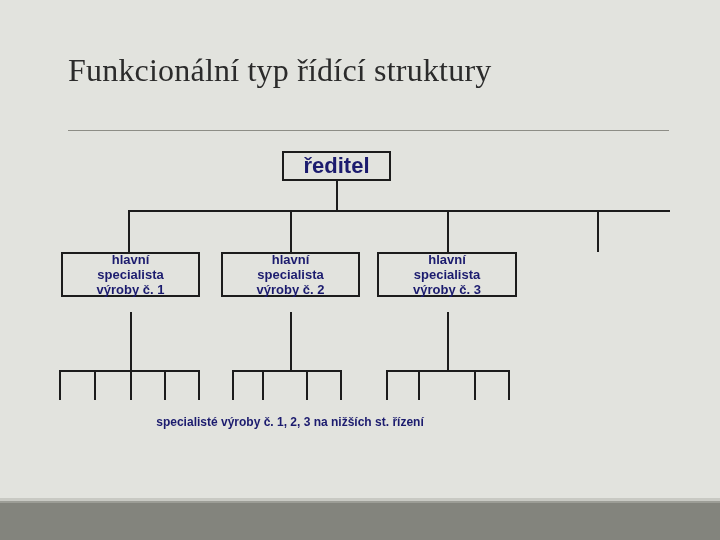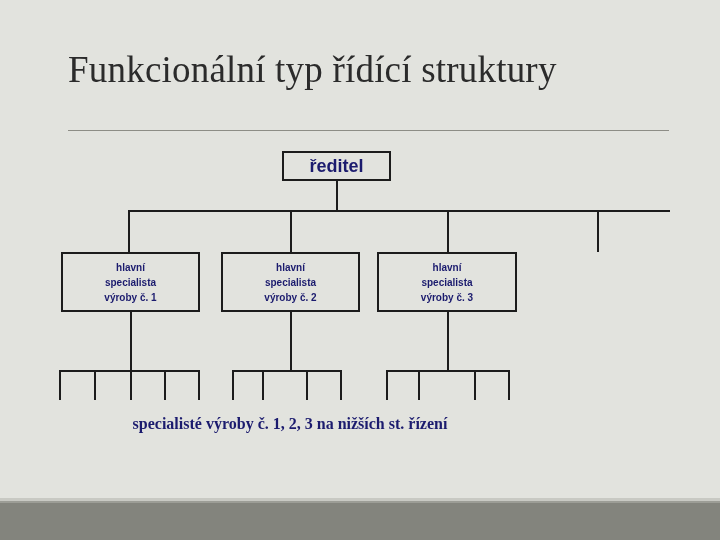--- a/index.html
+++ b/index.html
@@ -21,21 +21,21 @@
   }
 
   
   #slide-title {
     position: absolute;
     left: 68px;
     top: 50px;
     width: 604px;
     height: 48px;
     font-family: "Liberation Serif", "DejaVu Serif", serif;
-    font-size: 37px;
+    font-size: 32px;
     line-height: 40px;
     color: #2b2b2b;
     letter-spacing: 0.2px;
     white-space: nowrap;
   }
   #title-rule {
     position: absolute;
     left: 68px;
     top: 130px;
     width: 601px;
@@ -68,44 +68,44 @@
     align-items: center;
     justify-content: center;
     text-align: center;
     white-space: pre-line;
   }
   #node-director {
     left: 282px;
     top: 151px;
     width: 109px;
     height: 30px;
-    font-size: 18px;
+    font-size: 22px;
     line-height: 20px;
   }
   .node-l2 {
     top: 252px;
-    height: 60px;
-    font-size: 10px;
+    height: 45px;
+    font-size: 13px;
     line-height: 15px;
   }
   #node-spec1 { left: 61px;  width: 139px; }
   #node-spec2 { left: 221px; width: 139px; }
   #node-spec3 { left: 377px; width: 140px; }
   #node-other { left: 527px; width: 141px; }
 
   
   #bottom-caption {
     position: absolute;
     left: 60px;
     top: 415px;
     width: 460px;
     text-align: center;
-    font-family: Liberation Serif, serif;
+    font-family: Liberation Sans, sans-serif;
     font-weight: bold;
-    font-size: 16px;
+    font-size: 12px;
     color: #1b1b6e;
     white-space: nowrap;
   }
 
   
   #footer-highlight {
     position: absolute;
     left: 0;
     top: 498px;
     width: 720px;

